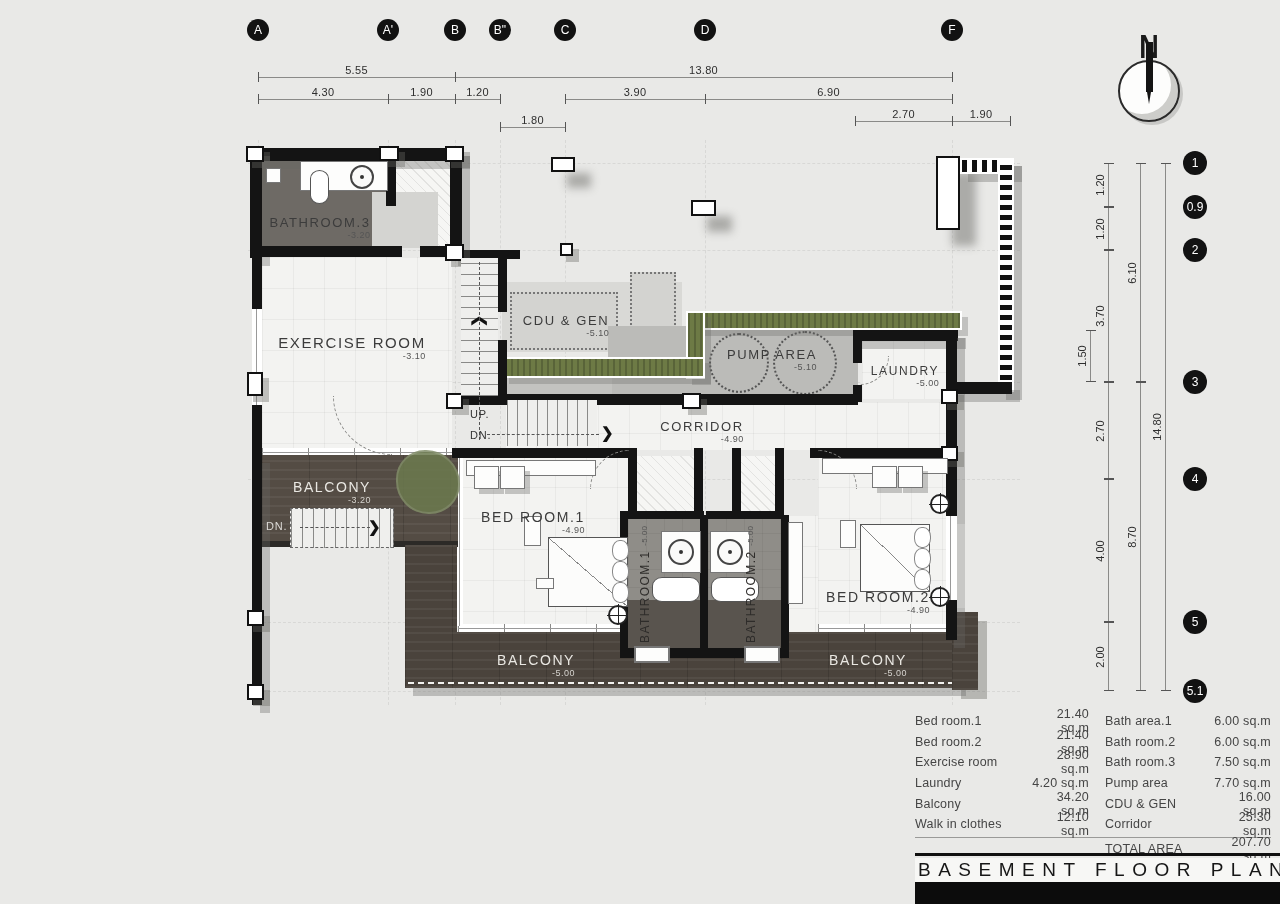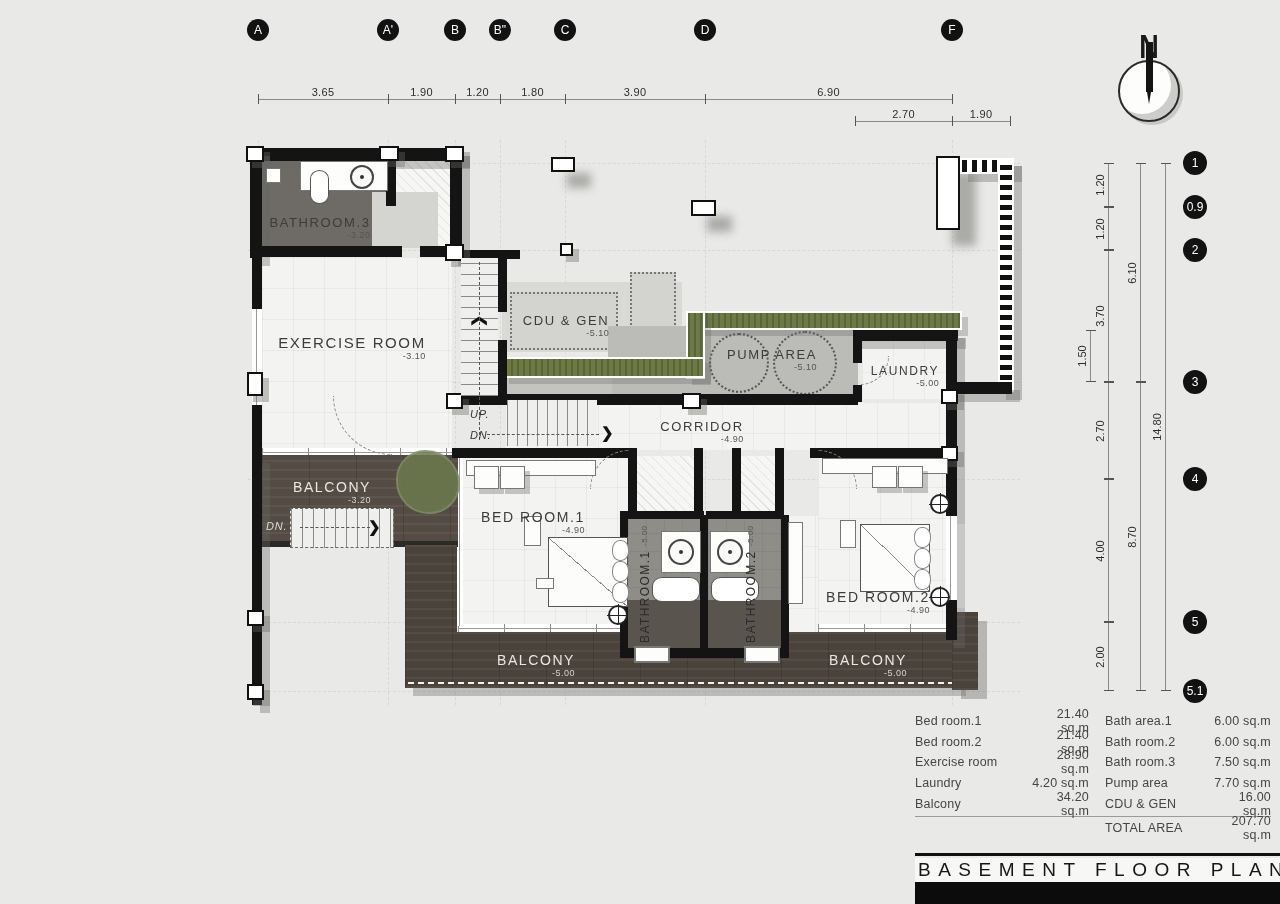--- a/index.html
+++ b/index.html
@@ -77,21 +77,21 @@
   .chev{position:absolute;font-size:15px;font-weight:bold;color:#111;}
   
   .rlab{position:absolute;transform:translateX(-50%);text-align:center;color:#3c3c3c;
         letter-spacing:1.6px;white-space:nowrap;line-height:1.05;}
   .rlab .elev{display:block;font-size:9px;letter-spacing:.5px;color:#555;margin-top:1px;text-align:right;}
   .rlab.light{color:#e9e7e2;}
   .rlab.light .elev{color:#d6d4cf;}
   .vlab{position:absolute;color:#3c3c3c;letter-spacing:1.4px;white-space:nowrap;
         writing-mode:vertical-rl;transform:rotate(180deg);font-size:12px;}
   .vlab .elev{font-size:8px;color:#555;letter-spacing:.4px;}
-  .small{font-size:11px;letter-spacing:.8px;color:#333;position:absolute;font-style:italic;}
+  .small{font-size:11px;letter-spacing:.8px;color:#333;position:absolute;}
   .small.light{color:#dcdad6;}
   
   #north{position:absolute;left:1114px;top:32px;width:70px;height:92px;}
   #north .nl{position:absolute;left:50%;top:0;transform:translateX(-50%);font-size:27px;font-weight:bold;
              color:#1a1a1a;transform:translateX(-50%) scaleY(1.25);letter-spacing:0;}
   #north .circ{position:absolute;left:4px;top:28px;width:58px;height:58px;border-radius:50%;
                background:#fdfdfc;border:2px solid #2a2a2a;box-shadow:inset -7px -6px 0 #cdcdca,3px 3px 0 rgba(104,104,101,.25);}
   #north .ndl{position:absolute;left:32px;top:10px;width:7px;height:50px;background:#141414;}
   #north .tip{position:absolute;left:33px;top:60px;width:0;height:0;border-left:2.5px solid transparent;
               border-right:2.5px solid transparent;border-top:12px solid #141414;}
@@ -148,31 +148,39 @@
   <div class="bub" style="left:554px;top:19px;">
       <span>C</span>
     </div>
   <div class="bub" style="left:694px;top:19px;">
       <span>D</span>
     </div>
   <div class="bub" style="left:941px;top:19px;">
       <span>F</span>
     </div>
 
+  <div class="drow" style="left:258px;top:62px;">
+    <div class="dseg" style="width:197px;">
+        <span class="v">5.55</span>
+      </div>
+    <div class="dseg" style="width:497px;">
+        <span class="v">13.80</span>
+      </div>
+  </div>
   <div class="drow" style="left:258px;top:84px;">
     <div class="dseg" style="width:130px;">
-        <span class="v">3.65</span>
+        <span class="v">4.30</span>
       </div>
     <div class="dseg" style="width:67px;">
         <span class="v">1.90</span>
       </div>
     <div class="dseg" style="width:45px;">
         <span class="v">1.20</span>
       </div>
-    <div class="dseg" style="width:65px;">
+    <div class="dseg" style="width:65px;margin-top:28px;">
         <span class="v">1.80</span>
       </div>
     <div class="dseg" style="width:140px;">
         <span class="v">3.90</span>
       </div>
     <div class="dseg" style="width:247px;">
         <span class="v">6.90</span>
       </div>
   </div>
   <div class="drow" style="left:855px;top:106px;">
@@ -491,20 +499,26 @@
       <span class="c2">4.20 sq.m</span>
       <span class="c3">Pump area</span>
       <span class="c4">7.70 sq.m</span>
     </div>
     <div class="arow">
       <span class="c1">Balcony</span>
       <span class="c2">34.20 sq.m</span>
       <span class="c3">CDU &amp; GEN</span>
       <span class="c4">16.00 sq.m</span>
     </div>
+    <div class="arow">
+      <span class="c1">Walk in clothes</span>
+      <span class="c2">12.10 sq.m</span>
+      <span class="c3">Corridor</span>
+      <span class="c4">25.30 sq.m</span>
+    </div>
     <div class="asep"></div>
     <div class="arow">
       <span class="c1"></span>
         <span class="c2"></span>
       <span class="c3">TOTAL AREA</span>
       <span class="c4">207.70 sq.m</span>
     </div>
   </div>
 
   <div id="tline"></div>

